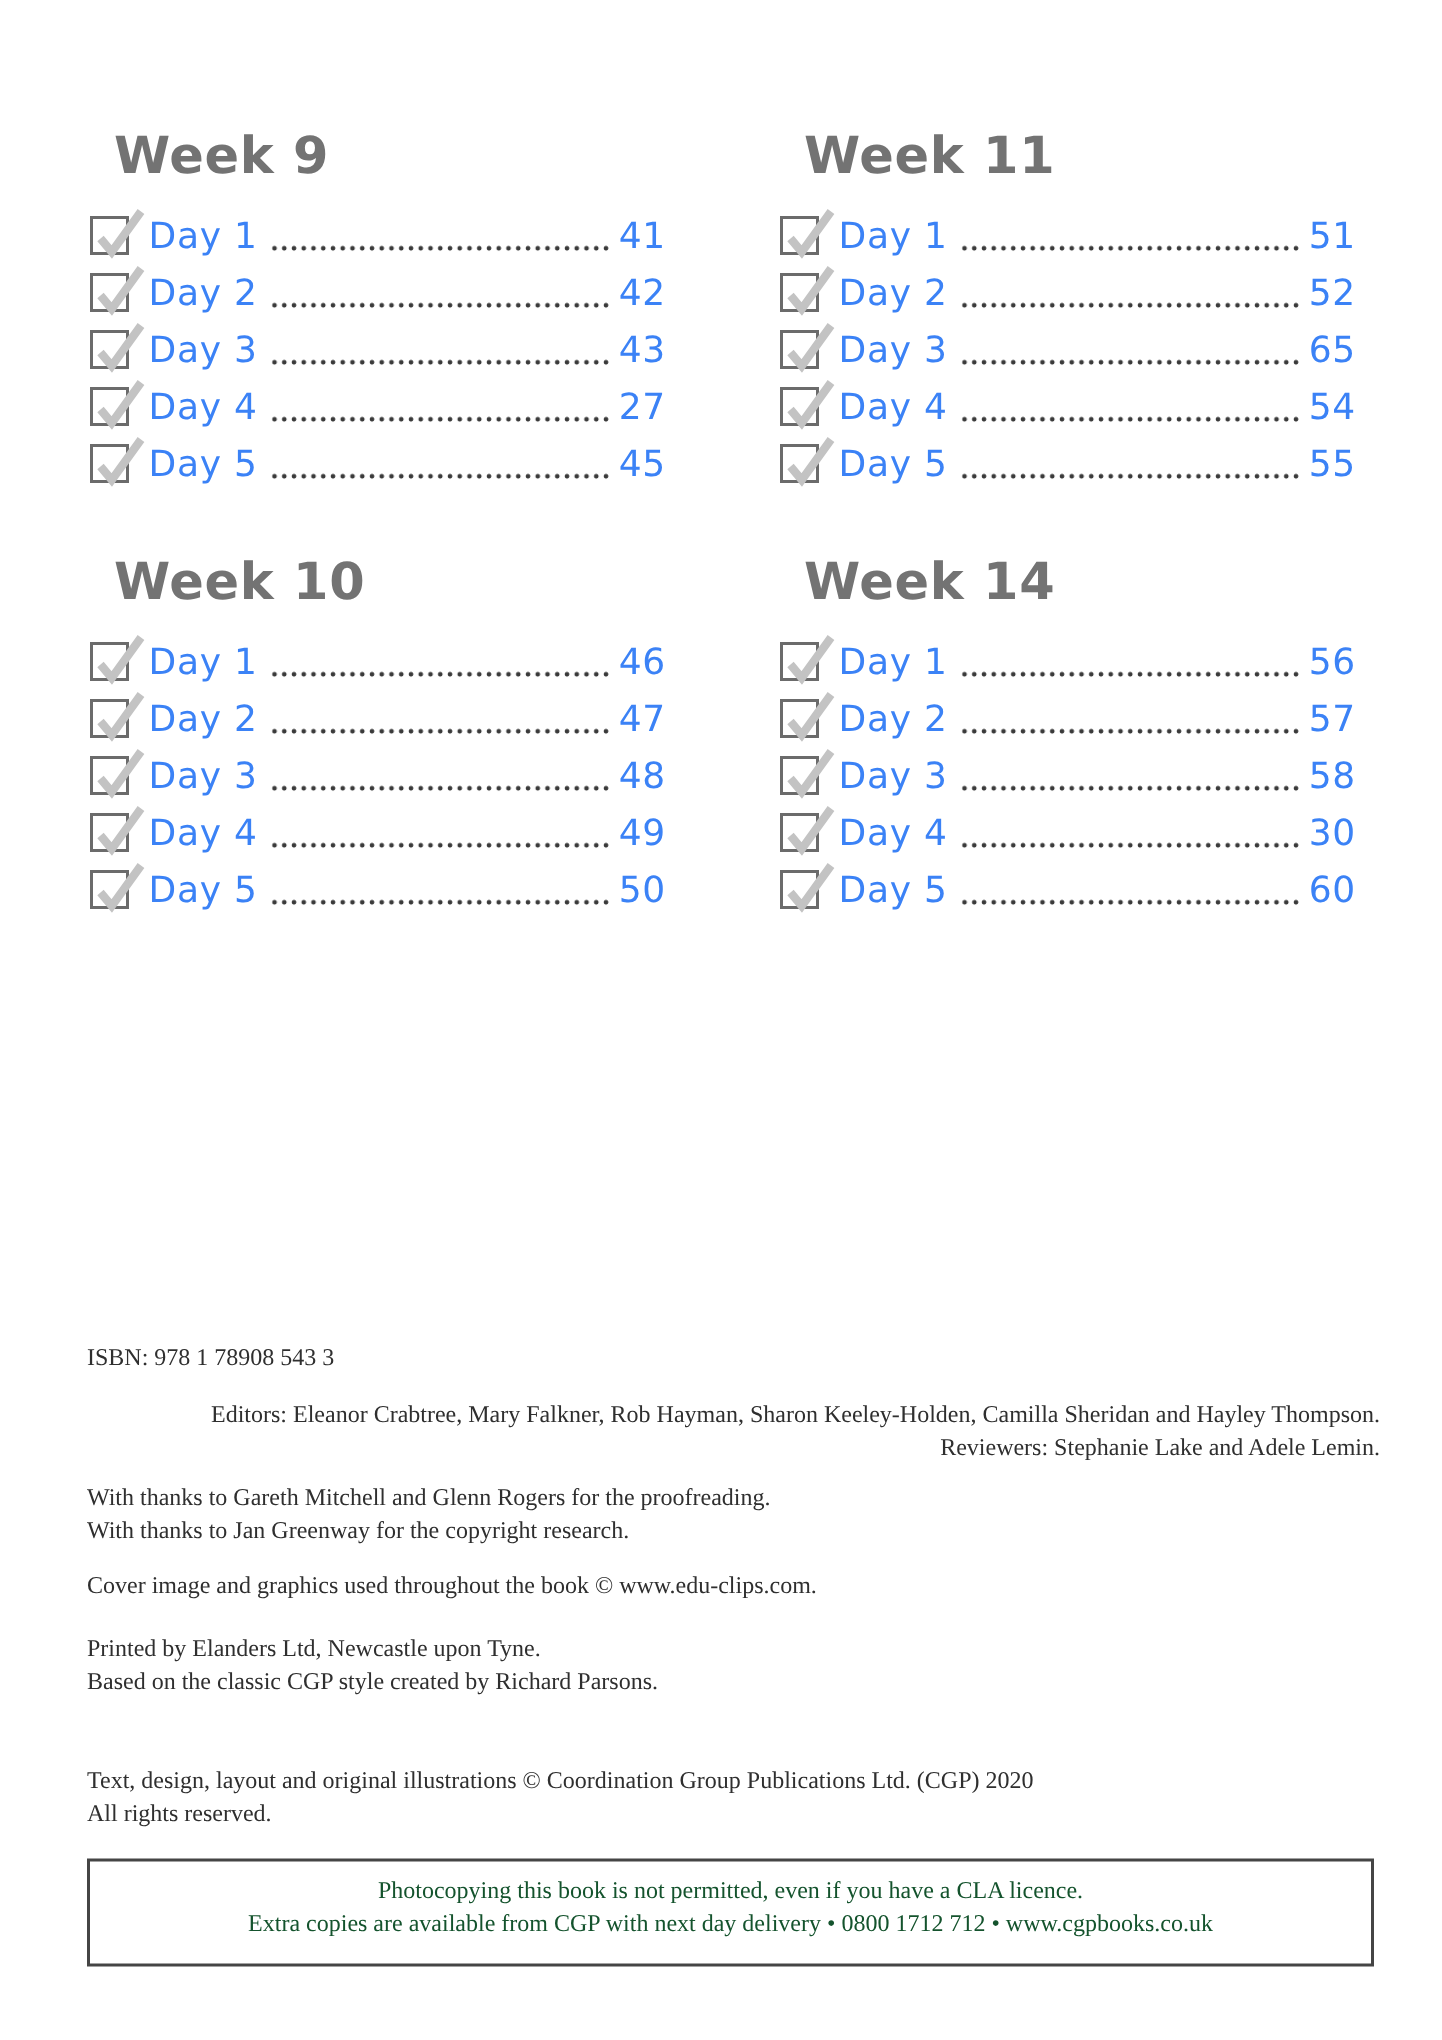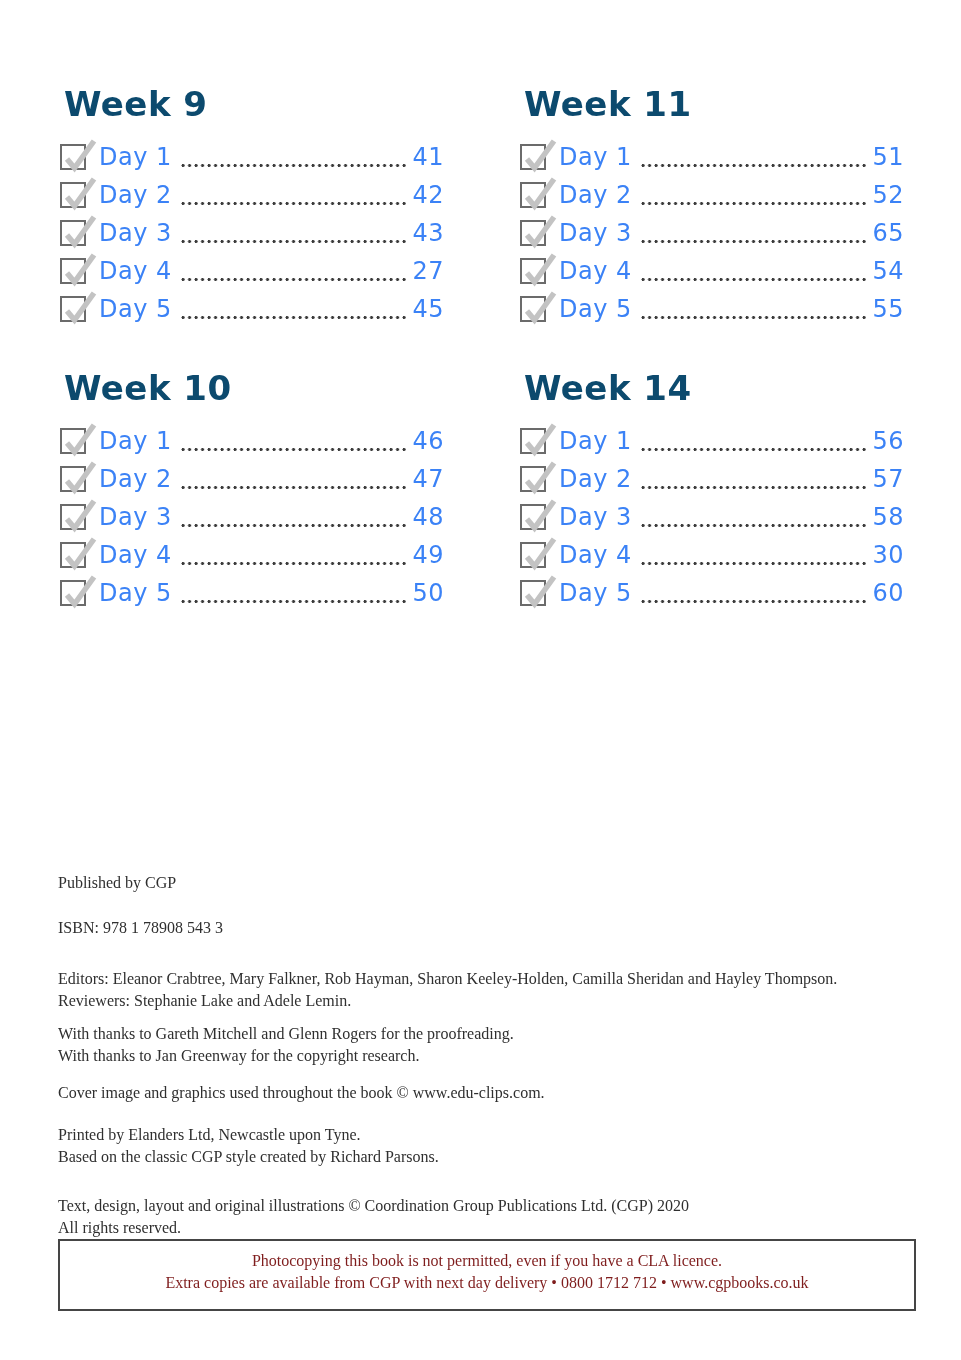--- a/index.html
+++ b/index.html
@@ -21,26 +21,26 @@
     top: 84px;
     width: 384px;
   }
   #toc-col-0 { left: 60px; }
   #toc-col-1 { left: 520px; }
 
   .week { margin: 0; }
   .week + .week { margin-top: 40px; }
 
   .week-title {
-    margin: 0 0 14px 4px;
+    margin: 0 0 14px 16px;
     font-size: 34px;
     line-height: 40px;
     font-weight: bold;
     letter-spacing: 0.5px;
-    color: #0c4a6e;
+    color: #737373;
     font-family: "DejaVu Sans", sans-serif;
   }
 
   .toc-row {
     display: flex;
     align-items: center;
     height: 38px;
     font-size: 24px;
     color: #3b82f6;
   }
@@ -89,40 +89,40 @@
     left: 58px;
     top: 872px;
     width: 862px;
     font-family: "Liberation Serif", serif;
     font-size: 16px;
     line-height: 22px;
     color: #2f2f2f;
   }
   .imprint p { margin: 0; }
   .imprint .isbn        { margin-top: 23px; }
-  .imprint .editors-block   { margin-top: 29px; }
+  .imprint .editors-block   { margin-top: 16px; text-align: right; }
   .imprint .thanks-block    { margin-top: 11px; }
   .imprint .cover       { margin-top: 15px; }
   .imprint .printed-block   { margin-top: 20px; }
-  .imprint .copyright-block { margin-top: 27px; }
+  .imprint .copyright-block { margin-top: 44px; }
 
   
   .notice-box {
     position: absolute;
     left: 58px;
     top: 1239px;
     width: 854px;
     height: 59px;
     border: 2px solid #454545;
     background: #ffffff;
     text-align: center;
     font-family: "Liberation Serif", serif;
     font-size: 16px;
     line-height: 22px;
-    color: #7f1d1d;
+    color: #14532d;
     padding-top: 9px;
     box-sizing: content-box;
   }
   .notice-box p { margin: 0; }
 </style>
 </head>
 <body>
 
 <div class="toc-col" id="toc-col-0">
   <section class="week">
@@ -361,21 +361,20 @@
     </span>
     <span class="day-label">Day 5</span>
     <span class="leader"></span>
     <span class="page-num">60</span>
   </div>
 </div>
   </section>
 </div>
 
 <div class="imprint">
-  <p class="published">Published by CGP</p>
   <p class="isbn">ISBN: 978 1 78908 543 3</p>
   <div class="editors-block">
     <p>Editors:  Eleanor Crabtree, Mary Falkner, Rob Hayman, Sharon Keeley-Holden, Camilla Sheridan and Hayley Thompson.</p>
     <p>Reviewers:  Stephanie Lake and Adele Lemin.</p>
   </div>
   <div class="thanks-block">
     <p>With thanks to Gareth Mitchell and Glenn Rogers for the proofreading.</p>
     <p>With thanks to Jan Greenway for the copyright research.</p>
   </div>
   <p class="cover">Cover image and graphics used throughout the book © www.edu-clips.com.</p>

